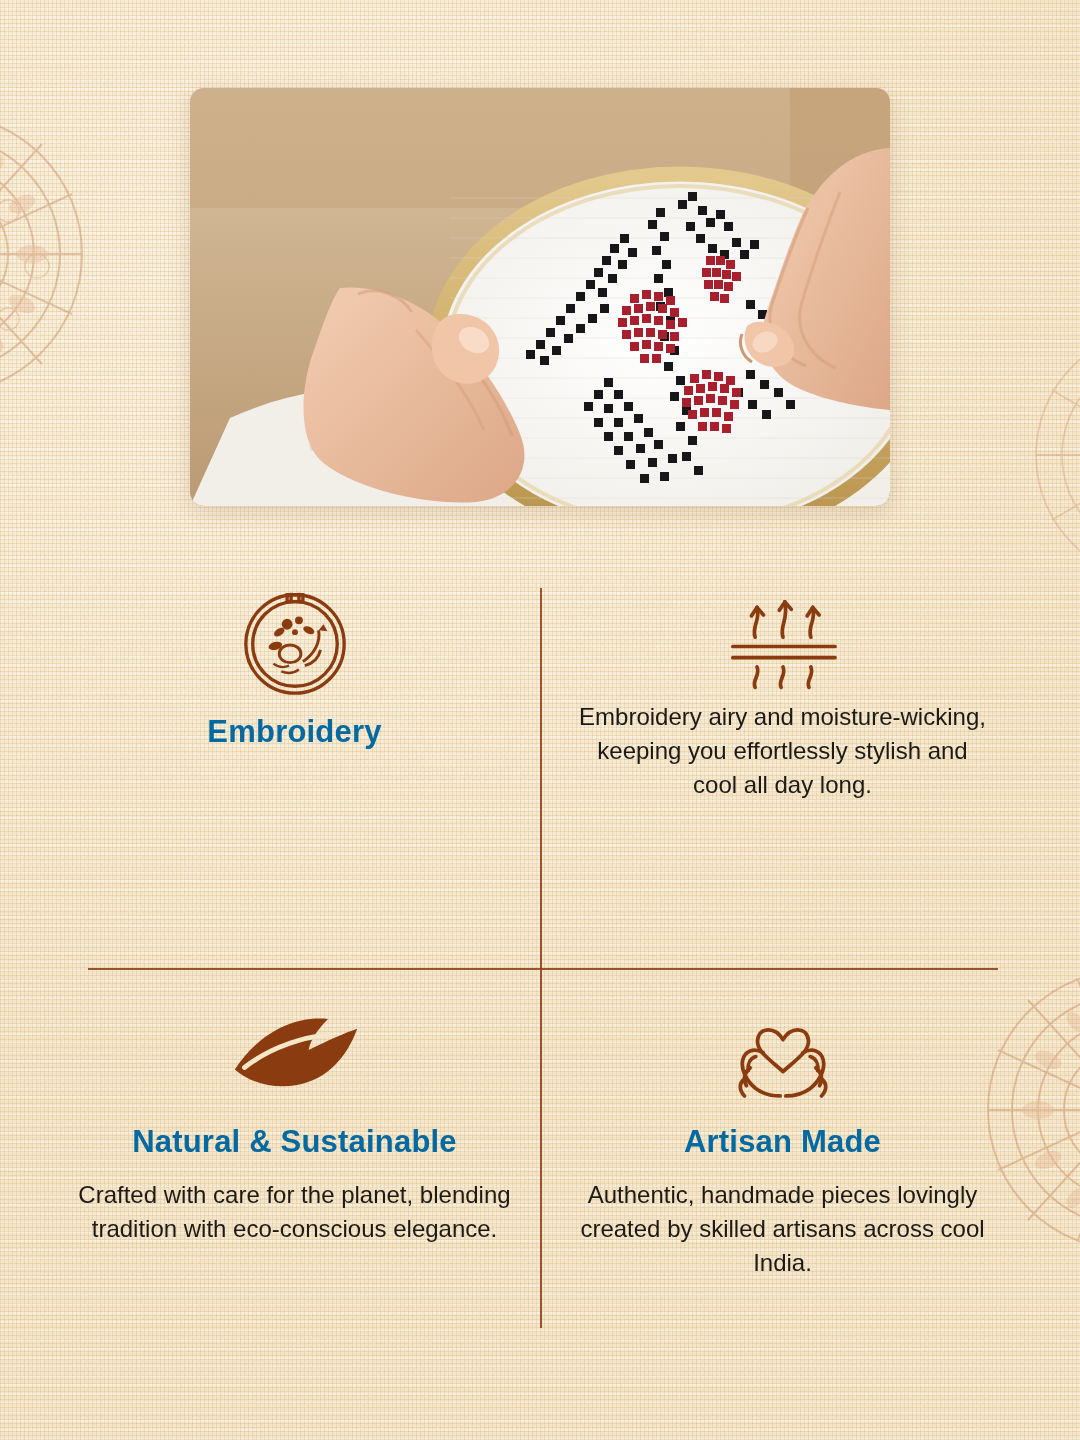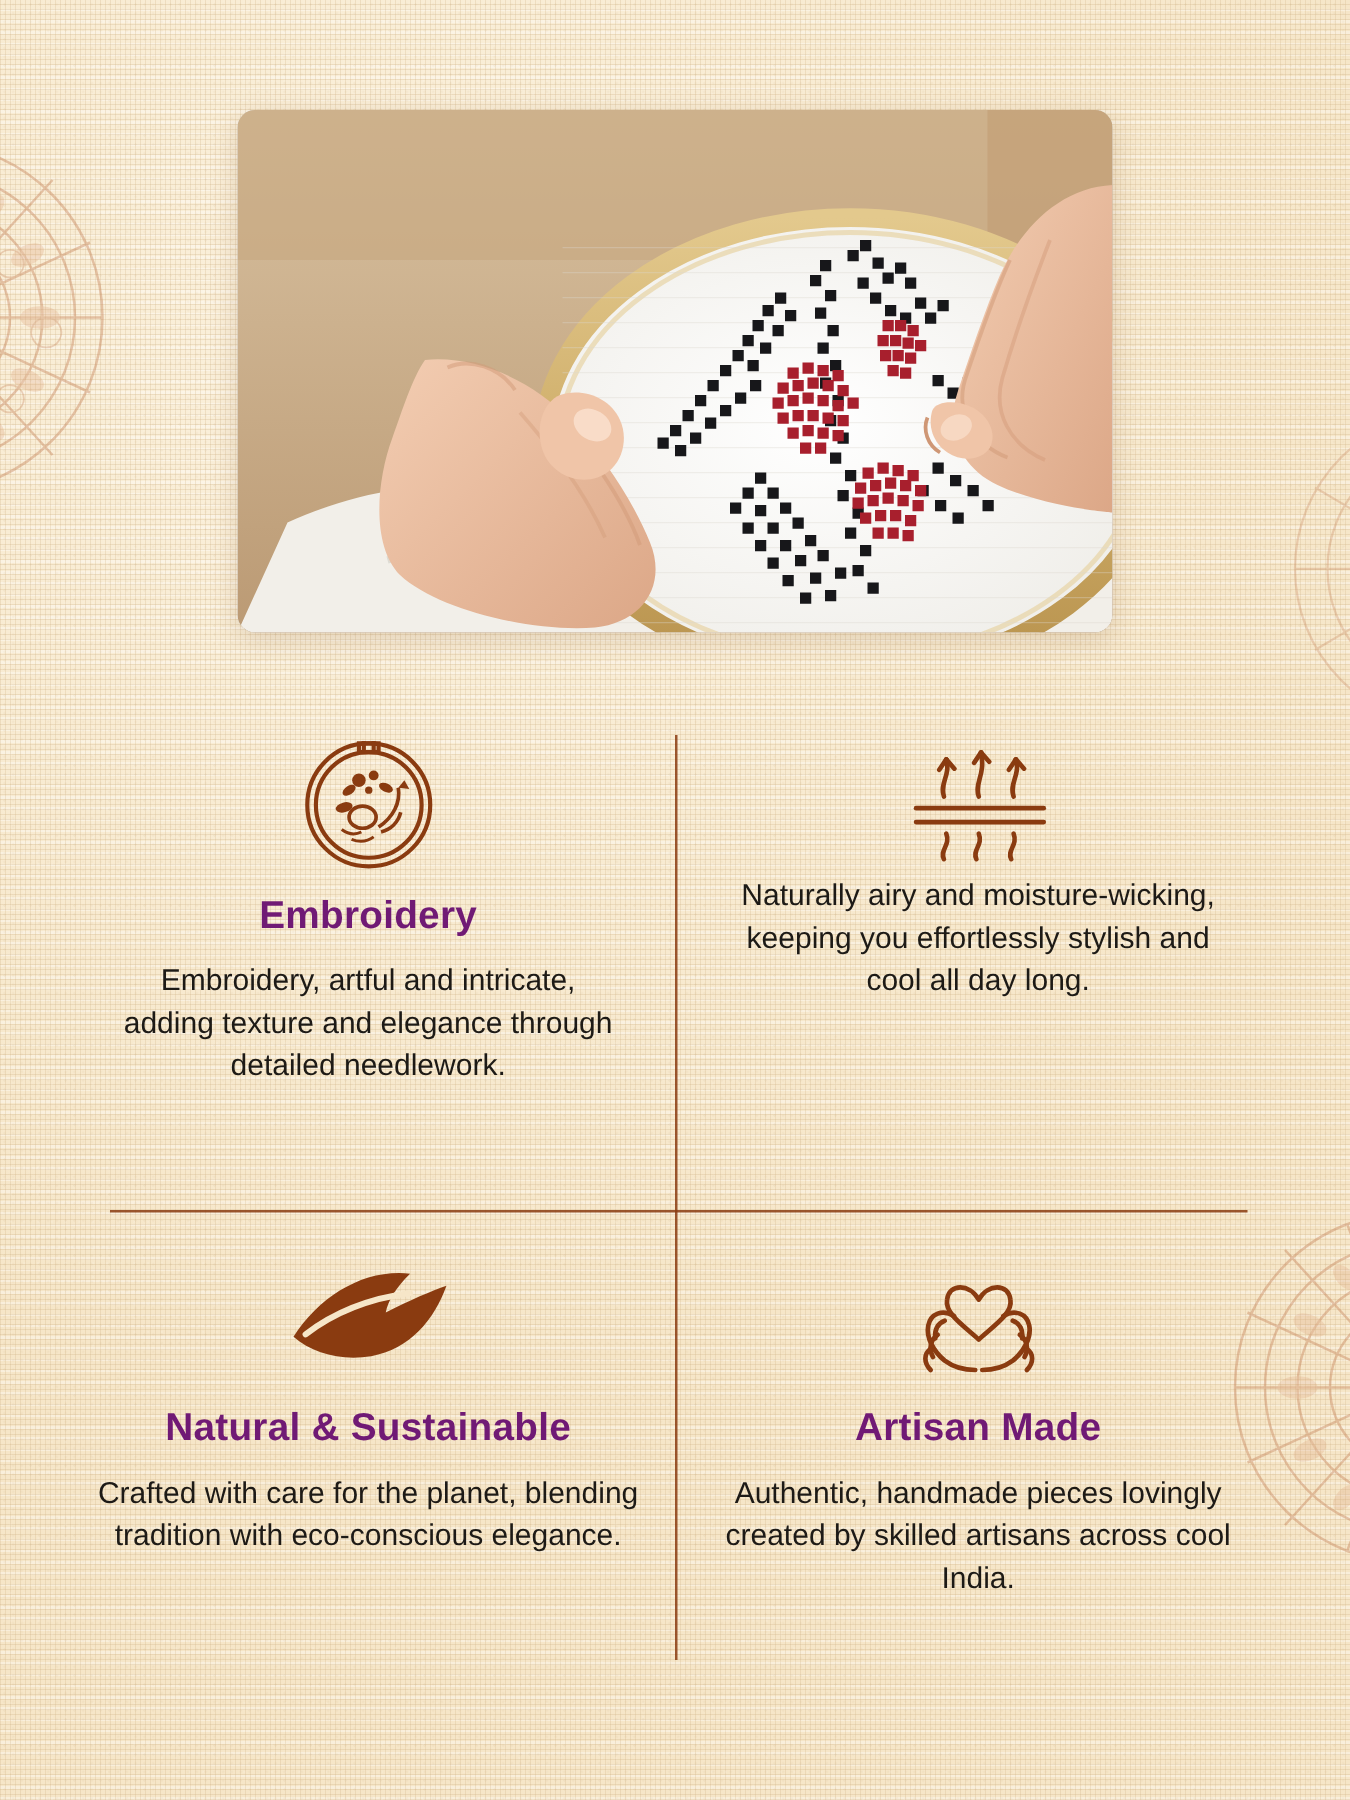--- a/index.html
+++ b/index.html
@@ -127,21 +127,21 @@
 
   .icon-wrap {
     height: 120px;
     display: flex;
     align-items: center;
     justify-content: center;
   }
   .feature-title {
     font-size: 31px;
     font-weight: bold;
-    color: #701a75;
+    color: #0369a1;
     letter-spacing: 0.2px;
     margin: 14px 0 18px 0;
   }
   .feature-desc {
     font-size: 24px;
     line-height: 1.42;
     color: #1d1a16;
     padding: 0 18px;
   }
   .cell.c2 .feature-desc, .cell.c3 .feature-desc { padding: 0 2px; margin-top: 16px; }
@@ -521,21 +521,20 @@
             <path d="M84 50 l5 -6 l4 7 z" fill="#8a3b10" stroke="none"></path>
             <path d="M70 86 C 78 84 84 78 86 70"></path>
           </g>
           <g stroke="#8a3b10" stroke-width="2.4" fill="none">
             <path d="M38 84 q8 6 16 2"></path>
             <path d="M46 92 q10 4 18 -2"></path>
           </g>
         </svg>
       </div>
       <div class="feature-title">Embroidery</div>
-      <div class="feature-desc">Embroidery, artful and intricate, adding texture and elegance through detailed needlework.</div>
     </div>
 
     <div class="cell c1">
       <div class="icon-wrap">
         <svg viewBox="0 0 140 110" width="130" height="110">
           <g stroke="#8a3b10" fill="none" stroke-width="4" stroke-linecap="round">
 
             <path d="M40 52 C 36 40 46 34 42 20"></path>
             <path d="M42 20 l-6 9"></path>
               <path d="M42 20 l7 8"></path>
@@ -548,21 +547,21 @@
 
             <path d="M16 62 H126"></path>
             <path d="M16 74 H126"></path>
 
             <path d="M42 84 C 46 94 36 98 40 106"></path>
             <path d="M70 84 C 74 94 64 98 68 106"></path>
             <path d="M100 84 C 104 94 94 98 98 106"></path>
           </g>
         </svg>
       </div>
-      <div class="feature-desc">Naturally airy and moisture-wicking, keeping you effortlessly stylish and cool all day long.</div>
+      <div class="feature-desc">Embroidery airy and moisture-wicking, keeping you effortlessly stylish and cool all day long.</div>
     </div>
 
     <div class="cell c2">
       <div class="icon-wrap">
         <svg viewBox="0 0 140 100" width="136" height="100">
           <path d="M8 70 C 30 36 66 14 104 18 C 92 30 86 40 84 50 C 104 40 122 32 134 28 C 124 56 104 80 72 86 C 48 90 24 84 8 70 Z" fill="#8a3b10"></path>
           <path d="M18 68 C 44 48 74 38 104 34" fill="none" stroke="#f6e6c8" stroke-width="5" stroke-linecap="round"></path>
         </svg>
       </div>
       <div class="feature-title">Natural &amp; Sustainable</div>

